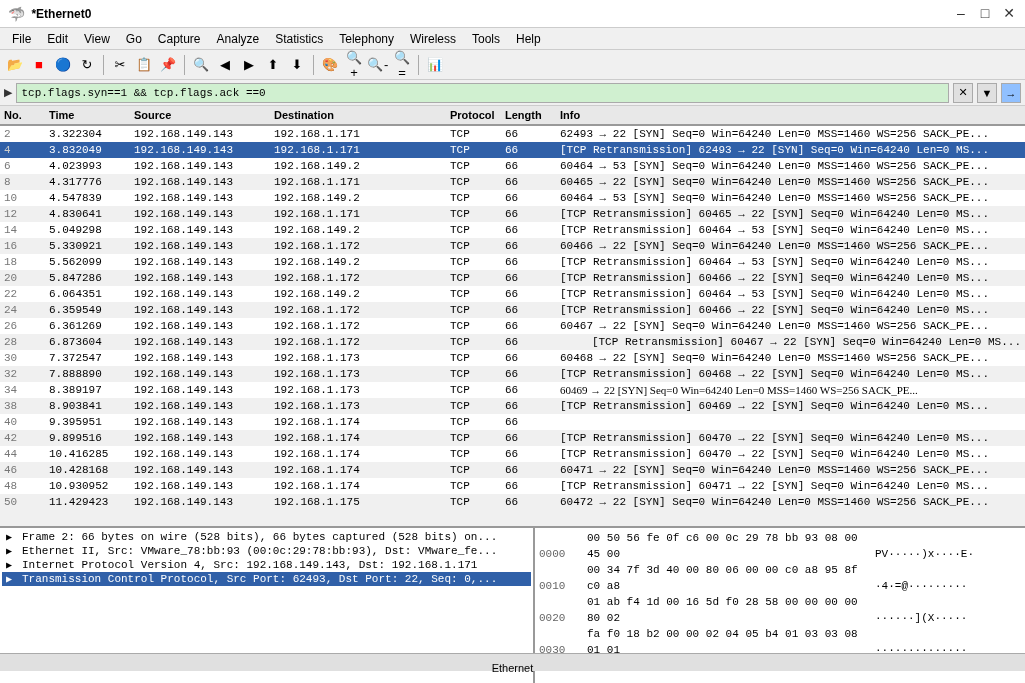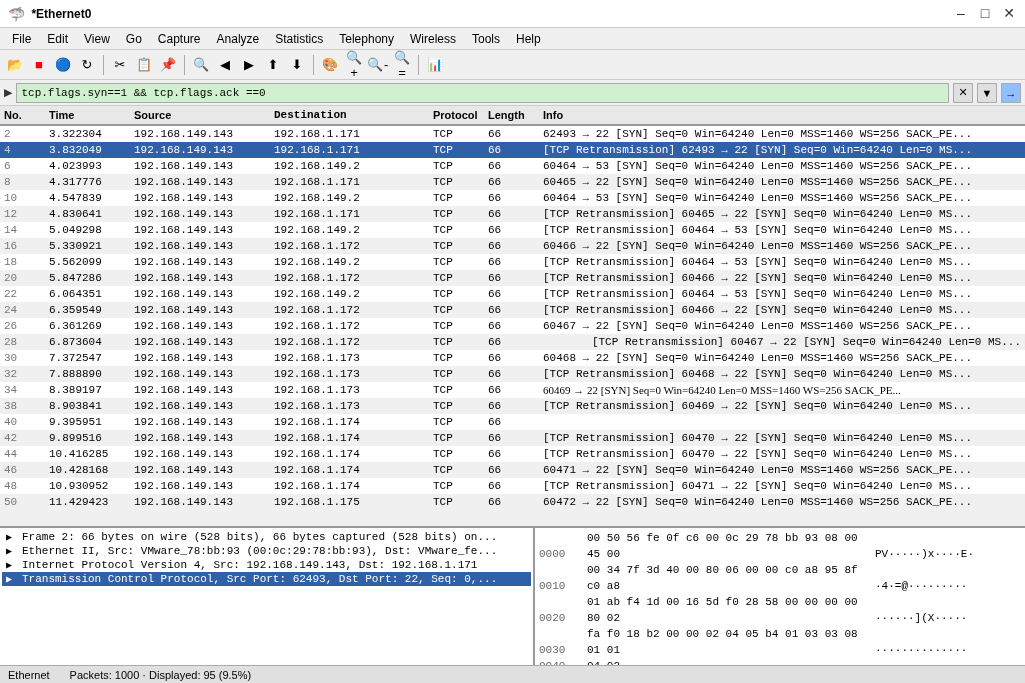--- a/index.html
+++ b/index.html
@@ -134,21 +134,21 @@
       align-items: center;
       padding: 0 4px;
       font-family: Segoe UI, sans-serif;
       font-size: 11px;
       font-weight: bold;
       flex-shrink: 0;
     }
     .col-no { width: 45px; flex-shrink: 0; }
     .col-time { width: 85px; flex-shrink: 0; }
     .col-src { width: 140px; flex-shrink: 0; }
-    .col-dst { width: 159px; flex-shrink: 0; font-family: Liberation Mono, monospace; }
+    .col-dst { width: 176px; flex-shrink: 0; }
     .col-proto { width: 55px; flex-shrink: 0; }
     .col-len { width: 55px; flex-shrink: 0; }
     .col-info { flex: 1; }
     
     #packet-list {
       flex: 1;
       overflow-y: auto;
       overflow-x: hidden;
     }
     .packet-row {
@@ -556,16 +556,16 @@
         <span class="hex-ascii">··············</span>
       </div>
       <div class="hex-row">
         <span class="hex-offset">0040</span>
         <span class="hex-bytes">04 02</span>
         <span class="hex-ascii">··</span>
       </div>
     </div>
 </div>
 
-<div id="status-bar" style="background:#e0e0e0;border-top:1px solid #aaa;display:flex;align-items:center;height:18px;padding:0 8px;font-family:Segoe UI,sans-serif;font-size:11px;gap:20px;position:fixed;bottom:0;width:100%;">
+<div id="status-bar" style="background:#e0e0e0;border-top:1px solid #aaa;display:flex;align-items:center;height:18px;padding:8px 8px;font-family:Segoe UI,sans-serif;font-size:11px;gap:20px;position:fixed;bottom:12px;width:100%;flex-direction:column;">
   <span>Ethernet</span>
   <span>Packets: 1000 · Displayed: 95 (9.5%)</span>
 </div>
 
 </body></html>

